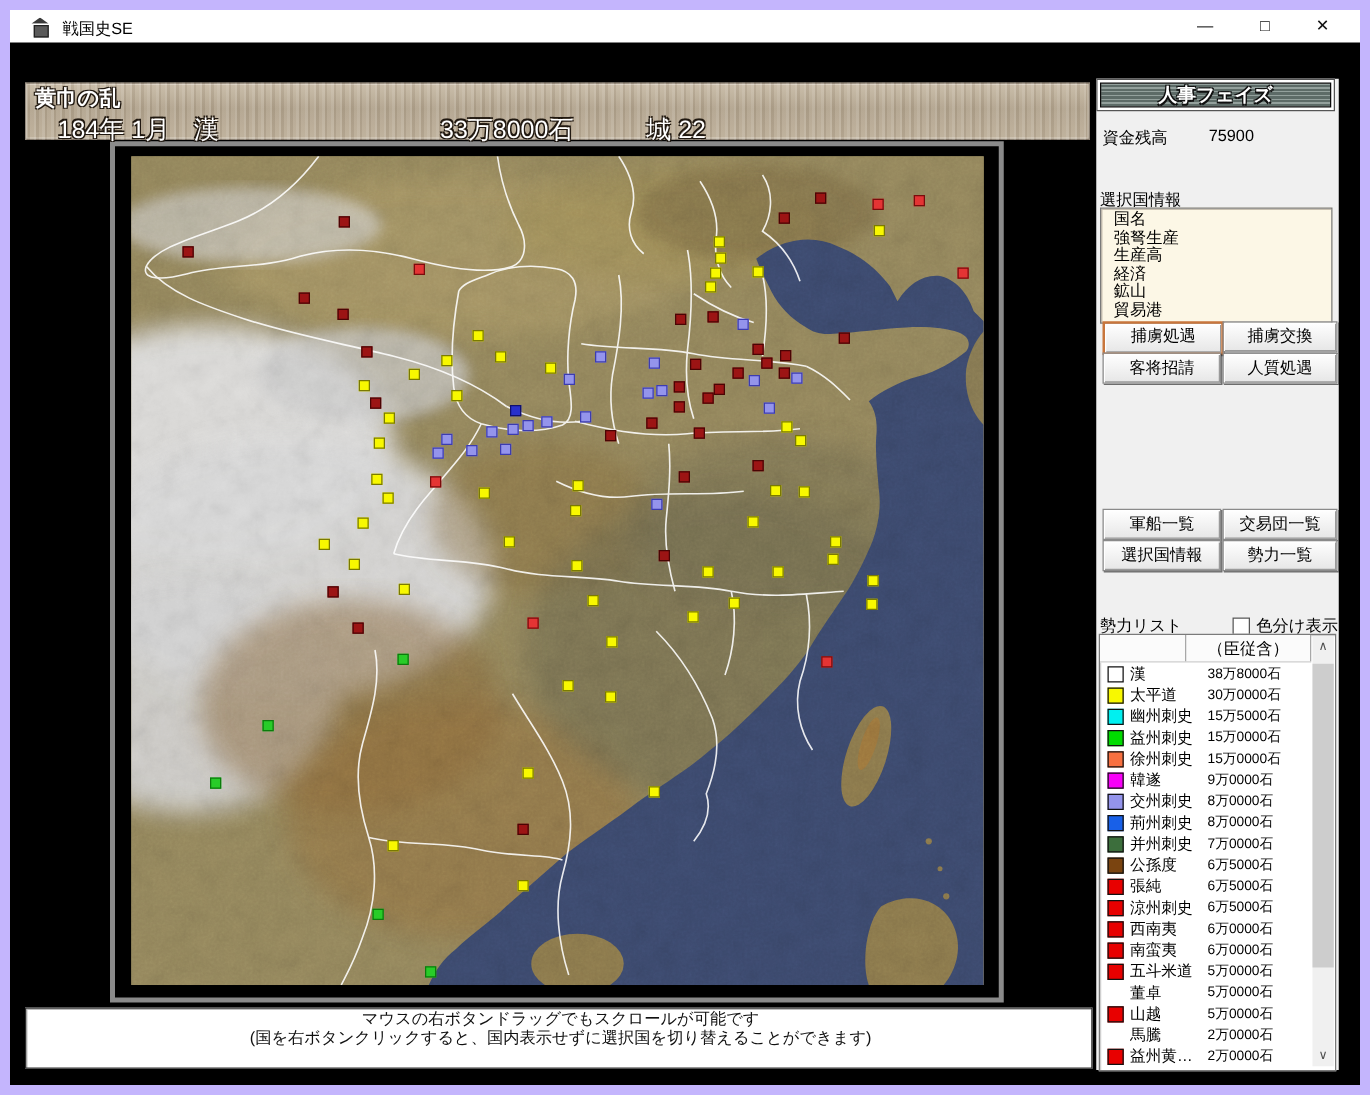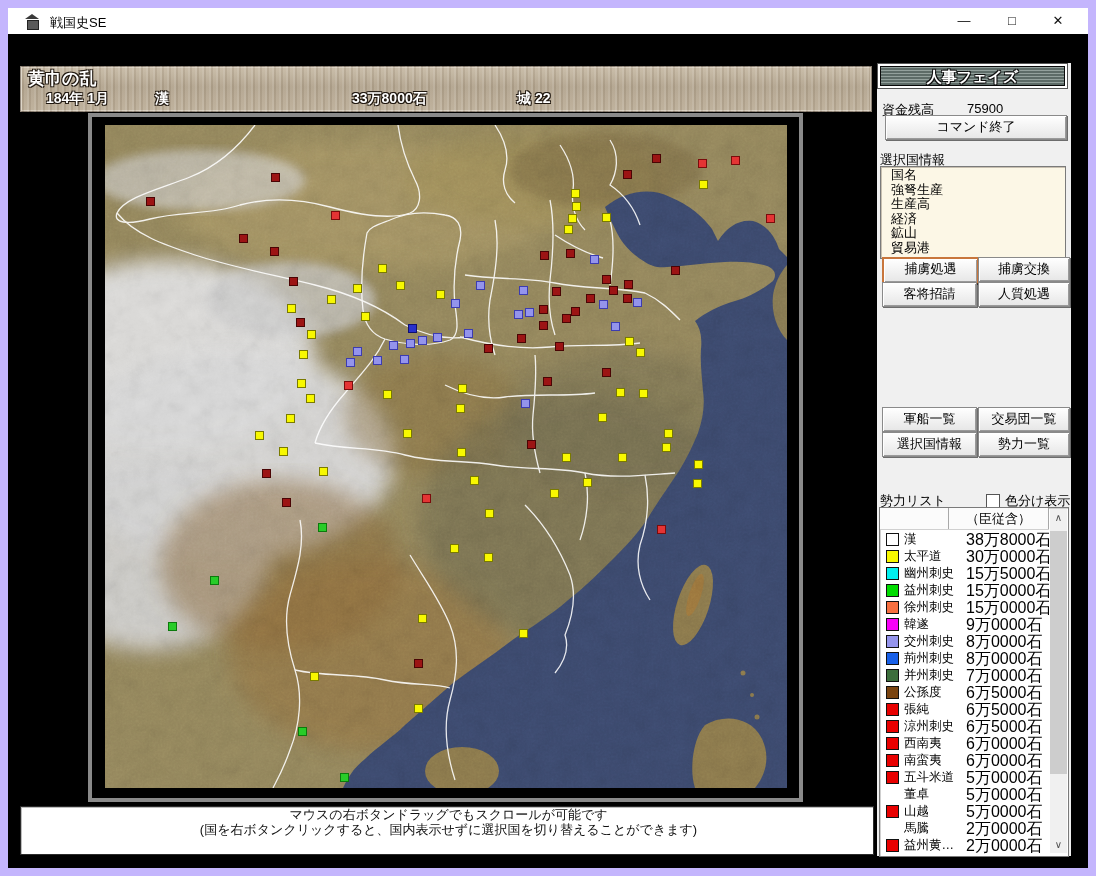--- a/index.html
+++ b/index.html
@@ -24,21 +24,21 @@
   .client{position:absolute;left:0;top:56px;width:1080px;height:804px;background:#000;}
 
   
   .infobar{position:absolute;left:12px;top:2px;width:852px;height:46px;
      background:linear-gradient(180deg,#c9bca7 0%,#b2a48e 45%,#bdaf99 100%);
      box-shadow:inset 0 0 0 1px #84786a, inset 0 0 0 2px #d9cfbf;}
   .infobar::after{content:"";position:absolute;inset:0;
      background:repeating-linear-gradient(90deg,rgba(255,255,255,.14) 0 2px,rgba(90,75,60,.10) 2px 4px,rgba(255,255,255,.05) 4px 7px);}
   .infobar .line1{position:absolute;left:8px;top:1px;font-size:17px;font-weight:bold;color:#fff;z-index:2;
      text-shadow:1px 1px 0 #201810,-1px -1px 0 #201810,1px -1px 0 #201810,-1px 1px 0 #201810;}
-  .infobar .line2{position:absolute;left:0;top:24px;width:100%;height:20px;z-index:2;font-size:14px;font-weight:bold;color:#fff;
+  .infobar .line2{position:absolute;left:0;top:24px;width:100%;height:20px;z-index:2;font-size:20px;font-weight:normal;color:#fff;
      text-shadow:1px 1px 0 #201810,-1px -1px 0 #201810,1px -1px 0 #201810,-1px 1px 0 #201810;}
   .line2 span{position:absolute;}
   .l2-date{left:26px;} .l2-power{left:135px;} .l2-koku{left:332px;} .l2-castles{left:497px;}
 
   
   .mapframe{position:absolute;left:80px;top:49px;width:707px;height:681px;border:4px solid #8a8a8a;background:#000;}
   .map{position:absolute;left:13px;top:8px;width:682px;height:663px;background:#97895e;}
   .map svg{position:absolute;left:0;top:0;}
   .marker{position:absolute;width:7px;height:7px;border-width:1px;border-style:solid;}
 
@@ -76,21 +76,21 @@
   .force-list{position:absolute;left:2px;top:444px;width:188px;height:348px;background:#fff;
      border:1px solid #7a7a7a;box-shadow:inset 1px 1px 0 #cfcfcf;}
   .fl-header{position:absolute;left:0;top:0;width:169px;height:21px;background:#fbfbfb;border-bottom:1px solid #d0d0d0;}
   .fl-h1{position:absolute;left:0;top:0;width:68px;height:21px;border-right:1px solid #a8a8a8;}
   .fl-h2{position:absolute;left:69px;top:0;width:99px;height:21px;border-right:1px solid #a8a8a8;
      text-align:center;line-height:21px;font-size:13px;}
   .fl-body{position:absolute;left:0;top:23px;width:169px;height:323px;overflow:hidden;}
   .frow{position:relative;height:17px;}
   .fswatch{position:absolute;left:6px;top:2px;width:11px;height:11px;border:1px solid #111;}
   .fname{position:absolute;left:24px;top:0px;width:60px;font-size:12.5px;white-space:nowrap;overflow:hidden;line-height:17px;}
-  .fvalue{position:absolute;left:86px;top:0px;font-size:16px;white-space:nowrap;line-height:17px;}
+  .fvalue{position:absolute;left:86px;top:0px;font-size:11px;white-space:nowrap;line-height:17px;}
   .scrollbar{position:absolute;right:1px;top:1px;width:17px;height:344px;background:#f0f0f0;}
   .sb-up,.sb-down{position:absolute;left:0;width:17px;height:17px;color:#505050;font-size:10px;text-align:center;line-height:17px;}
   .sb-up{top:0;} .sb-down{bottom:0;}
   .sb-thumb{position:absolute;left:0;top:22px;width:17px;height:243px;background:#cdcdcd;}
 
   
   .msgbox{position:absolute;left:12px;top:742px;width:852px;height:47px;background:#fff;border:1px solid #2b2b2b;
      box-shadow:inset 1px 1px 0 #bdbdbd;text-align:center;}
   .msgbox div{padding-left:3px;font-size:13px;line-height:15.2px;color:#101010;white-space:nowrap;}
 </style>
@@ -317,21 +317,20 @@
             </div>
         </div>
       </div>
 
       <div class="rpanel">
         <div class="phase-header">
           <div class="phase-inner"><span>人事フェイズ</span></div>
         </div>
         <span class="funds-label">資金残高</span>
         <span class="funds-value">75900</span>
-        <div class="btn btn-end">コマンド終了</div>
         <div class="sel-label">選択国情報</div>
         <div class="sel-list" id="sel-list">
             <div>国名</div>
             <div>強弩生産</div>
             <div>生産高</div>
             <div>経済</div>
             <div>鉱山</div>
             <div>貿易港</div>
           </div>
 

